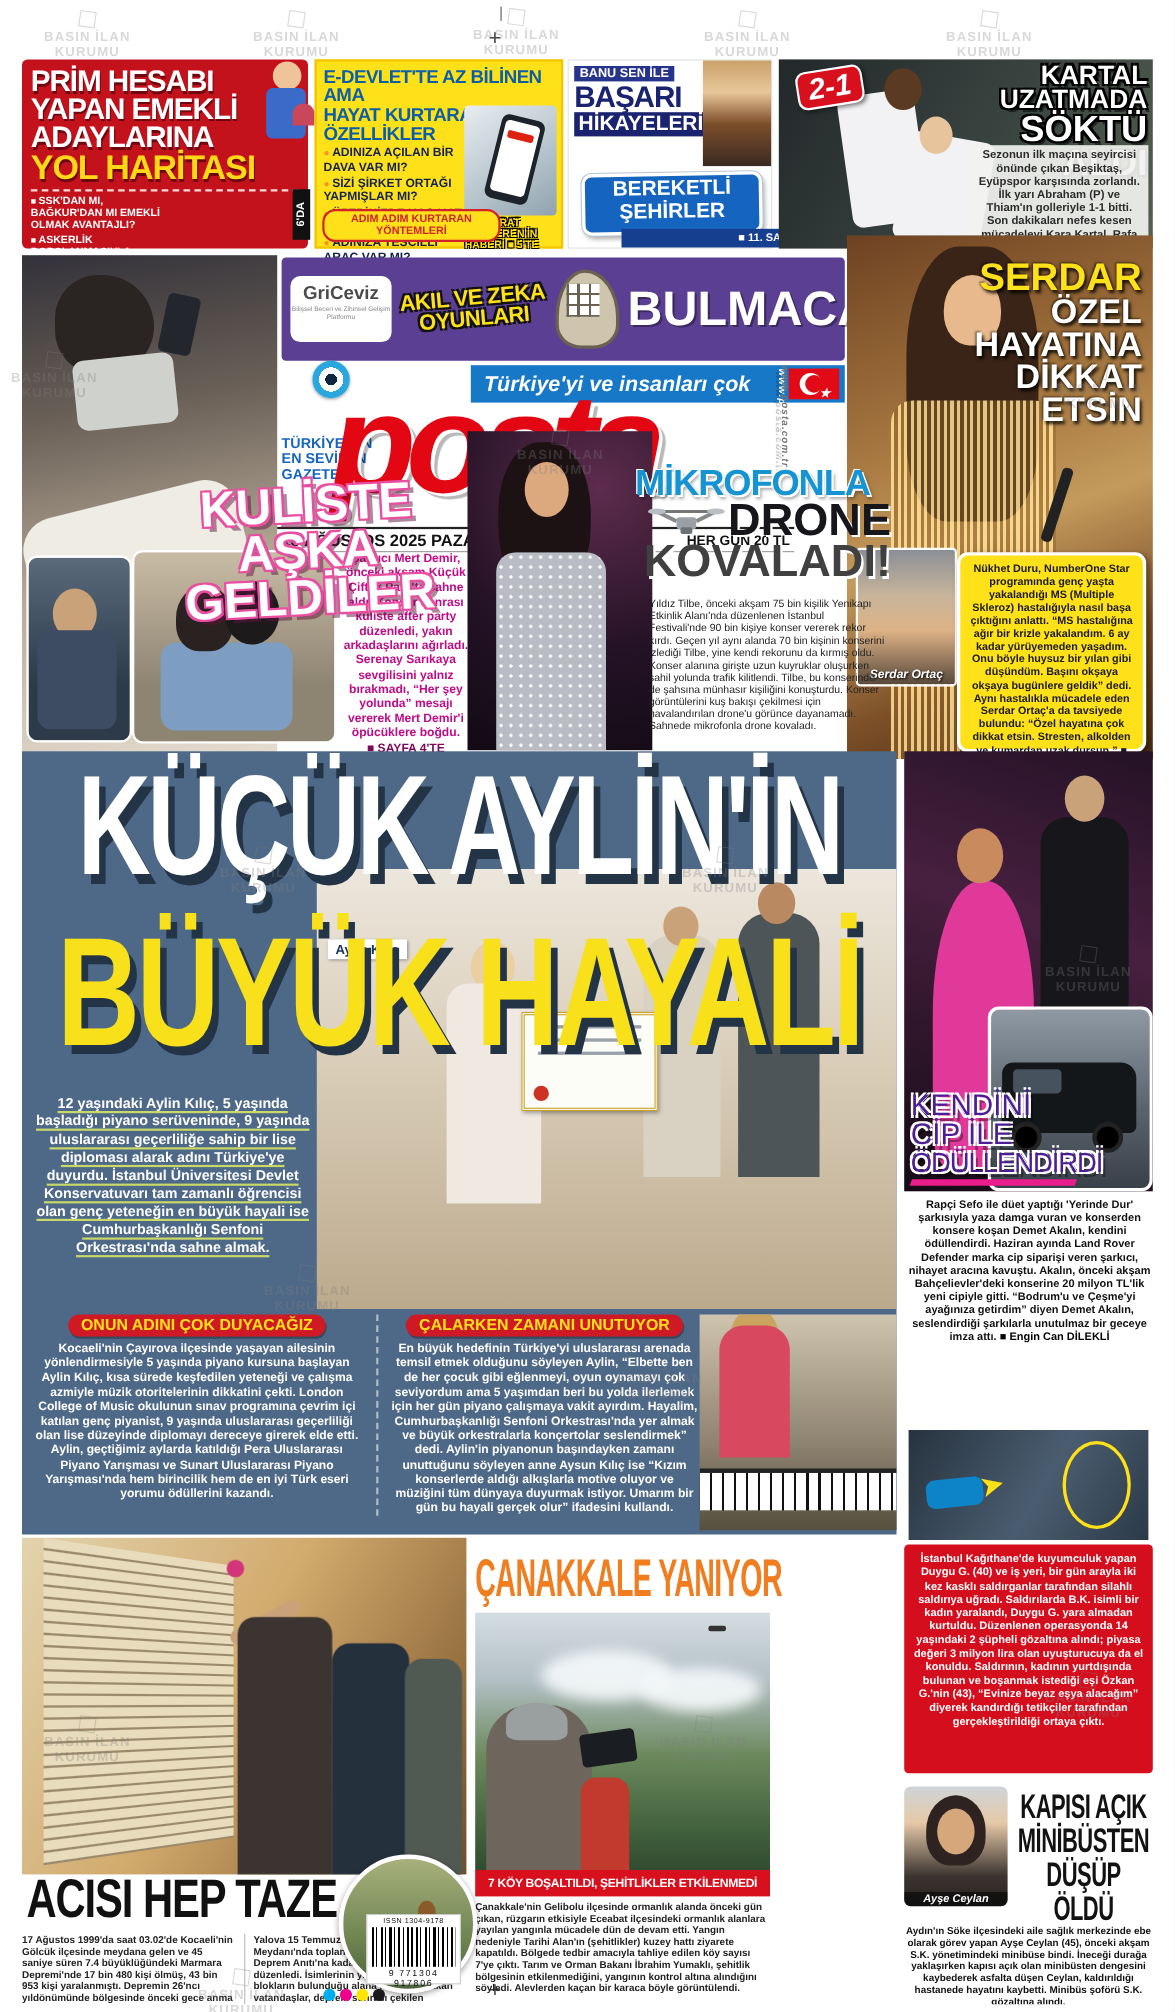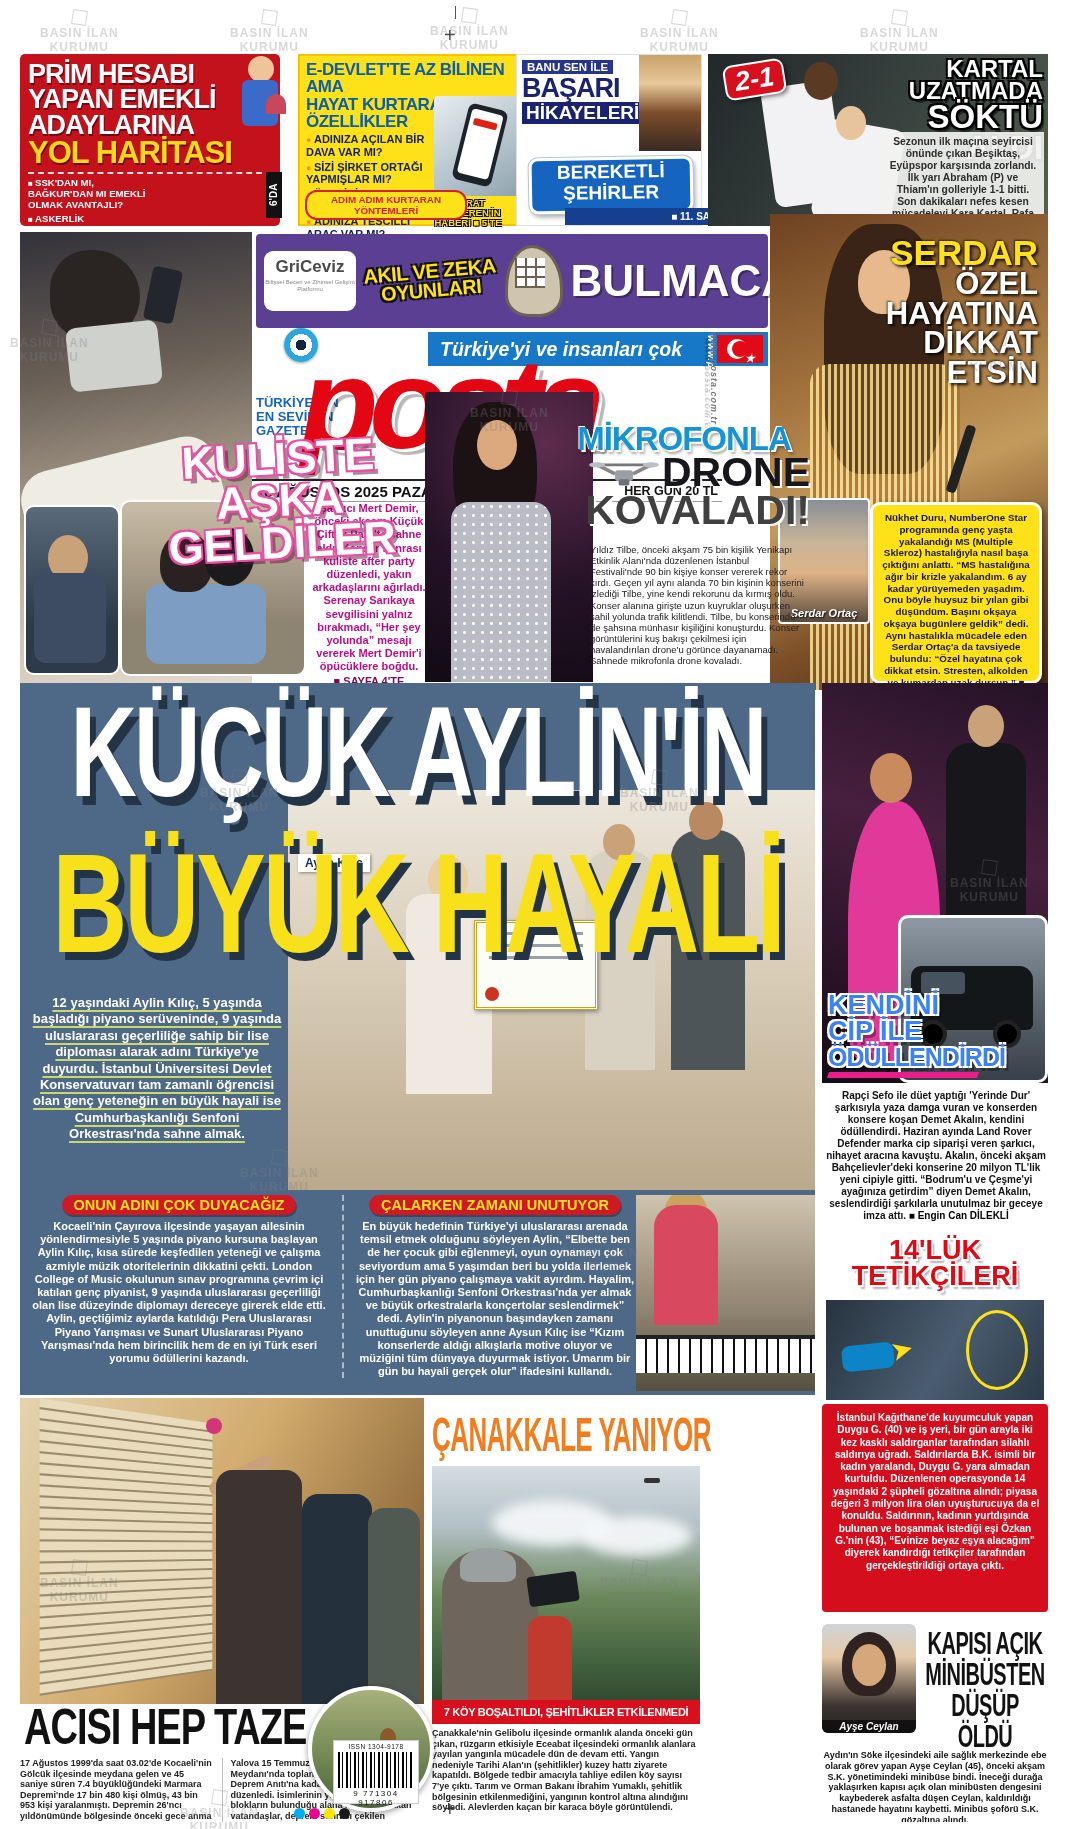--- a/index.html
+++ b/index.html
@@ -20,21 +20,21 @@
   .pension-title .hl{color:#ffd918;font-size:31px;}
   .pension-sep{border-top:2px dashed rgba(255,255,255,.85);margin:5px 0 4px 0;}
   .pension-cols{display:flex;gap:6px;flex-direction:column;}
   .pension-col{width:50%;}
   .pension-col+.pension-col{border-left:2px dashed rgba(255,255,255,.7);padding-left:6px;}
   .pension-col p{margin:0 0 3px 0;color:#fff;font-weight:800;font-size:9.6px;line-height:1.14;}
   .pension-col p::before{content:"■ ";font-size:8px;}
   .toon{position:absolute;border-radius:6px;}
   .pageref-v{position:absolute;right:-2px;top:118px;width:16px;height:46px;background:#111;color:#fff;
       font-size:10px;font-weight:800;writing-mode:vertical-rl;transform:rotate(180deg);text-align:center;line-height:16px;}
-  .box-edevlet{left:286px;top:54px;width:226px;height:172px;background:#ffe11a;border:2px solid #f3c400;box-sizing:border-box;padding:5px 6px;margin-left:12px;}
+  .box-edevlet{left:286px;top:54px;width:226px;height:172px;background:#ffe11a;border:2px solid #f3c400;box-sizing:border-box;padding:5px 6px;}
   .edevlet-title{color:#0b5ea8;font-weight:900;font-size:17px;line-height:1.02;letter-spacing:-.5px;}
   .edevlet-bullets{width:128px;margin-top:3px;}
   .edevlet-bullets p{margin:0 0 2px 0;color:#13224e;font-weight:800;font-size:11px;line-height:1.15;}
   .edevlet-bullets p::before{content:"● ";color:#f7931e;font-size:9px;}
   .phone-photo{position:absolute;right:4px;top:40px;width:84px;height:100px;background:linear-gradient(145deg,#e8edf0,#b4c2cb 60%,#8fa3ae);border-radius:4px;}
   .phone-body{position:absolute;right:18px;top:10px;width:40px;height:78px;background:#1d232b;border-radius:7px;transform:rotate(14deg);}
   .phone-scr{position:absolute;left:4px;top:5px;width:32px;height:66px;background:#fff;border-radius:4px;}
   .phone-red{position:absolute;left:4px;top:9px;width:24px;height:7px;background:#d21;border-radius:2px;}
   .edevlet-byline{position:absolute;right:4px;top:142px;width:100px;text-align:center;color:#ffe11a;font-weight:900;font-size:9.5px;line-height:1.05;
       text-shadow:-1px -1px 0 #000,1px -1px 0 #000,-1px 1px 0 #000,1px 1px 0 #000;}
@@ -169,21 +169,21 @@
   .dm-dress{position:absolute;left:26px;top:118px;width:92px;height:260px;background:#e0399a;border-radius:46% 46% 14% 14%;}
   .dm-head{position:absolute;left:48px;top:70px;width:42px;height:50px;background:#c98a5e;border-radius:50%;}
   .dm-man{position:absolute;left:124px;top:60px;width:80px;height:200px;background:#17171b;border-radius:24px 24px 0 0;}
   .dm-manh{position:absolute;left:146px;top:22px;width:36px;height:42px;background:#caa27a;border-radius:50%;}
   .jeep{position:absolute;right:0;bottom:0;width:150px;height:168px;border:3px solid #fff;border-radius:10px;box-sizing:border-box;
       background:linear-gradient(180deg,#8e99a4 0%,#5b646e 55%,#39404a 100%);}
   .jeep .car{position:absolute;left:10px;top:48px;width:122px;height:64px;background:#14171a;border-radius:10px 14px 6px 6px;}
   .jeep .win{position:absolute;left:20px;top:54px;width:44px;height:22px;background:#46525e;border-radius:4px;}
   .jeep .wh1,.jeep .wh2{position:absolute;top:102px;width:28px;height:28px;background:#000;border:4px solid #222;border-radius:50%;box-sizing:border-box;}
   .jeep .wh1{left:18px;} .jeep .wh2{left:92px;}
-  .kendini{left:828px;top:993px;width:216px;font-weight:700;line-height:.96;color:#3b82f6;z-index:5;
+  .kendini{left:828px;top:993px;width:216px;font-weight:400;line-height:.96;color:#4c1d95;z-index:5;
       text-shadow:-2px -2px 0 #fff,2px -2px 0 #fff,-2px 2px 0 #fff,2px 2px 0 #fff,4px 5px 0 rgba(0,0,0,.35);}
   .kendini .k1{font-size:27px;}
   .kendini .k3{font-size:25px;letter-spacing:-1px;}
   .kendini .bar{width:150px;height:6px;background:#e91e8c;margin-top:3px;transform:skewX(-20deg);}
   .demet-body{left:824px;top:1090px;width:224px;font-weight:600;font-size:10px;line-height:1.2;color:#111;text-align:center;}
   .demet-body .by{font-weight:900;color:#000;}
   .hitmen-head{left:822px;top:1238px;width:226px;text-align:center;font-weight:900;line-height:.95;color:#e30613;z-index:5;
       text-shadow:-1.5px -1.5px 0 #fff,1.5px -1.5px 0 #fff,-1.5px 1.5px 0 #fff,1.5px 1.5px 0 #fff,3px 4px 2px rgba(0,0,0,.3);}
   .hitmen-head .h1{font-size:27px;}
   .hitmen-head .h2{font-size:27px;}
@@ -475,21 +475,20 @@
     <div class="k1">KENDİNİ</div>
     <div class="k1">CİP İLE</div>
     <div class="k3">ÖDÜLLENDİRDİ</div>
     <div class="bar"></div>
   </div>
   <div class="abs demet-body">
     <span>Rapçi Sefo ile düet yaptığı 'Yerinde Dur' şarkısıyla yaza damga vuran ve konserden konsere koşan Demet Akalın, kendini ödüllendirdi. Haziran ayında Land Rover Defender marka cip siparişi veren şarkıcı, nihayet aracına kavuştu. Akalın, önceki akşam Bahçelievler'deki konserine 20 milyon TL'lik yeni cipiyle gitti. “Bodrum'u ve Çeşme'yi ayağınıza getirdim” diyen Demet Akalın, seslendirdiği şarkılarla unutulmaz bir geceye imza attı. </span><span class="by">■ Engin Can DİLEKLİ</span>
   </div>
 
   <div class="abs hitmen-head">
-    <div class="h1">14'LÜK TETİKÇİLERİ</div>
   </div>
   <div class="abs hitmen-photo ph">
     <div class="hit-moto"></div>
     <div class="hit-arrow">➤</div>
     <div class="hit-circle"></div>
   </div>
   <div class="abs hitmen-box">İstanbul Kağıthane'de kuyumculuk yapan Duygu G. (40) ve iş yeri, bir gün arayla iki kez kasklı saldırganlar tarafından silahlı saldırıya uğradı. Saldırılarda B.K. isimli bir kadın yaralandı, Duygu G. yara almadan kurtuldu. Düzenlenen operasyonda 14 yaşındaki 2 şüpheli gözaltına alındı; piyasa değeri 3 milyon lira olan uyuşturucuya da el konuldu. Saldırının, kadının yurtdışında bulunan ve boşanmak istediği eşi Özkan G.'nin (43), “Evinize beyaz eşya alacağım” diyerek kandırdığı tetikçiler tarafından gerçekleştirildiği ortaya çıktı.</div>
 
   <div class="abs minibus-photo ph">
     <div class="hair"></div>

